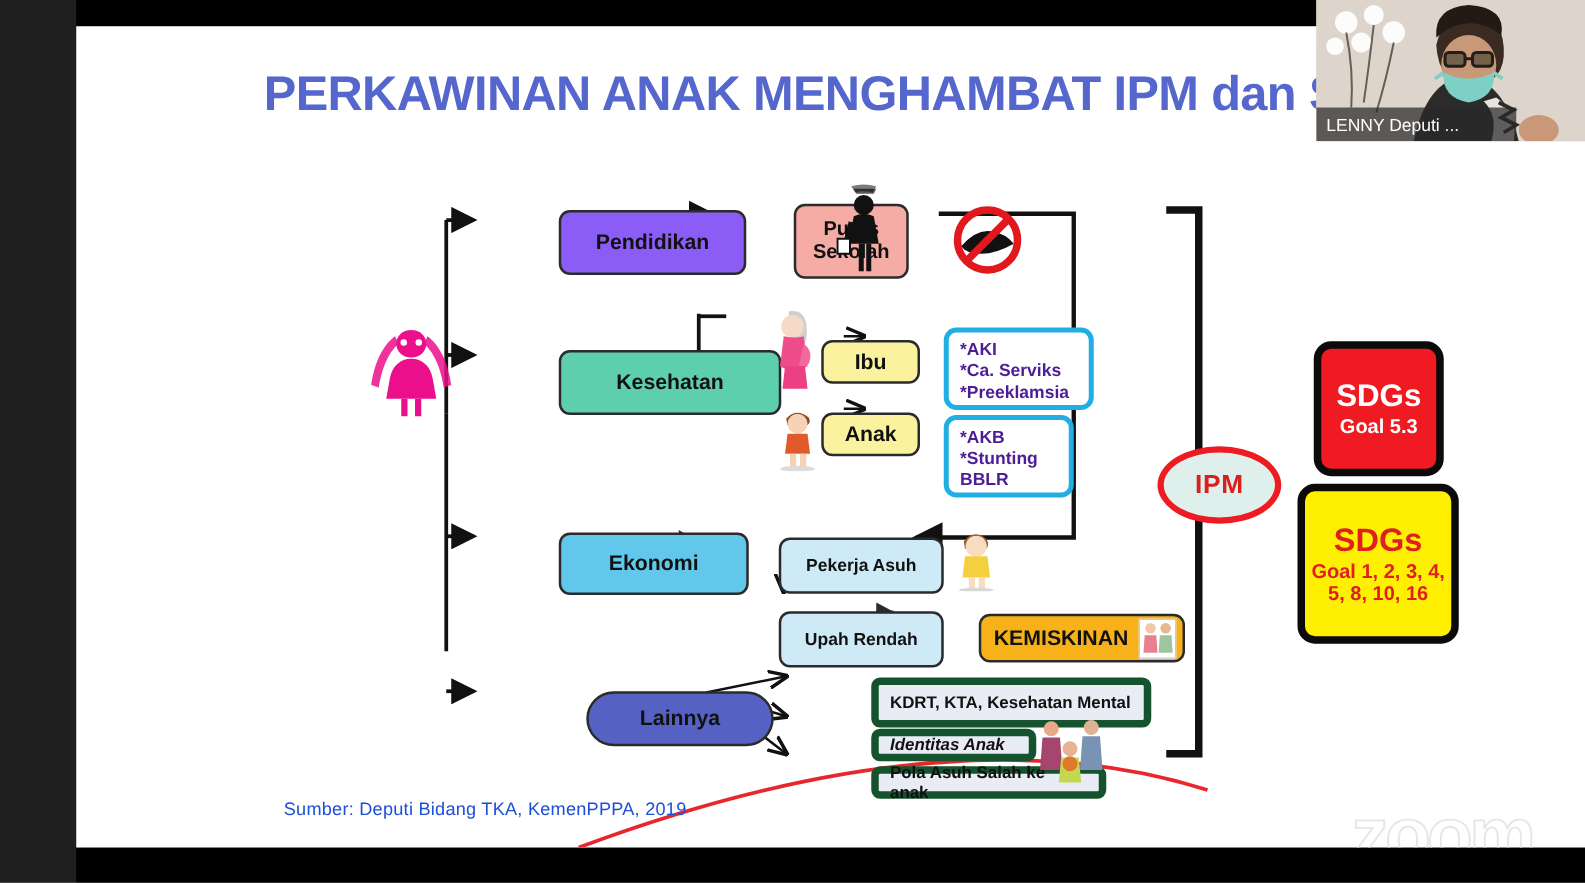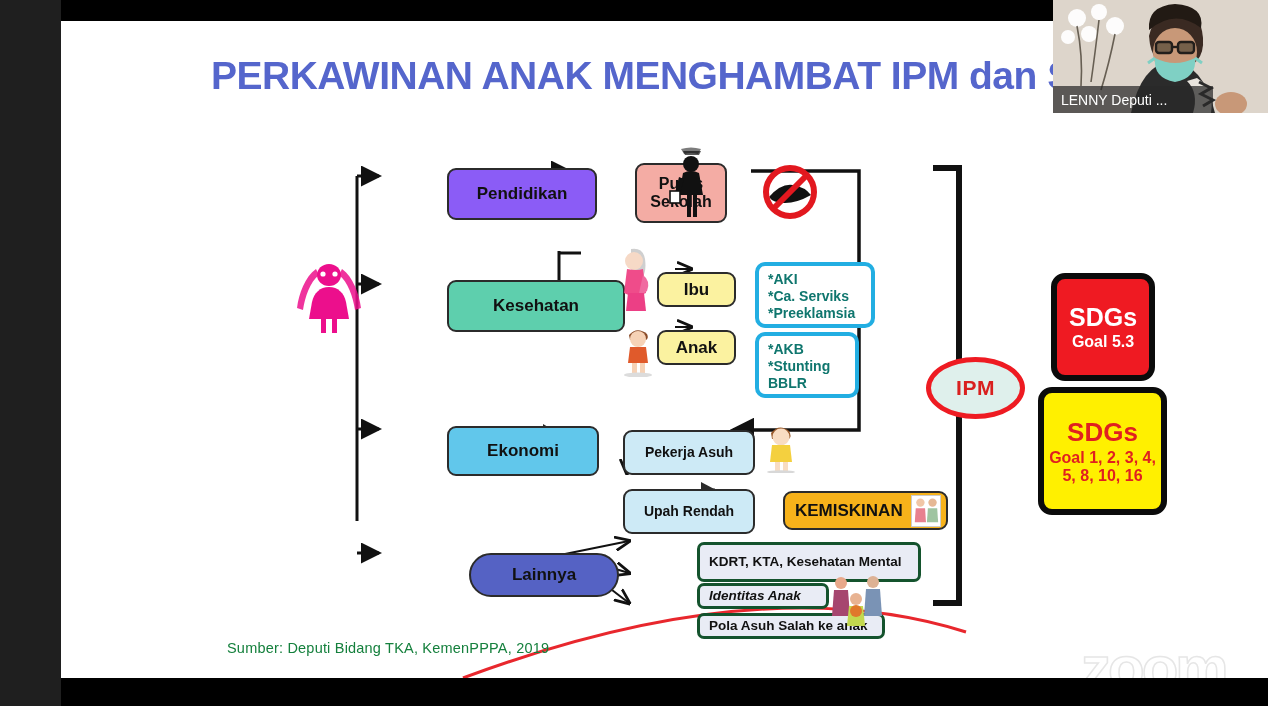--- a/index.html
+++ b/index.html
@@ -66,30 +66,30 @@
   #upah    { left: 562px; top: 468px; width: 132px; height: 45px; background: #cdeaf6; font-size: 14px; }
   #kemiskinan {
     left: 722px; top: 470px; width: 165px; height: 39px;
     background: #f7b21a; font-size: 17px; justify-content: flex-start;
     padding-left: 10px;
   }
 
   
   .outcome {
     position: absolute; border: 4px solid #22aee2; border-radius: 10px;
-    background: #fff; color: #0f766e; font-weight: bold; font-size: 14px;
+    background: #fff; color: #4c1d95; font-weight: bold; font-size: 14px;
     padding: 5px 9px; line-height: 1.22; text-align: left;
   }
   #out-ibu  { left: 694px; top: 241px; width: 120px; height: 66px; }
   #out-anak { left: 694px; top: 311px; width: 104px; height: 66px; }
 
   
   .lain-box {
     position: absolute; background: #e9ecf5;
-    border: 3px solid #14532d; border-radius: 7px;
+    border: 6px solid #14532d; border-radius: 7px;
     font-weight: bold; font-size: 13.5px; color: #111;
     display: flex; align-items: center; padding: 4px 9px; line-height: 1.2;
   }
   #lain1 { left: 636px; top: 521px; width: 224px; height: 40px; }
   #lain2 { left: 636px; top: 562px; width: 132px; height: 26px; font-style: italic; }
   #lain3 { left: 636px; top: 592px; width: 188px; height: 26px; }
 
   
   #ipm {
     position: absolute; left: 865px; top: 336px; width: 99px; height: 62px;
@@ -107,21 +107,21 @@
   #sdg-red { left: 990px; top: 252px; width: 104px; height: 108px; background: #ef1a22; color: #fff; }
   #sdg-yellow { left: 977px; top: 366px; width: 129px; height: 128px; background: #fff000; color: #e02020; }
   .sdg-title { font-size: 25px; }
   .sdg-sub { font-size: 16px; margin-top: 2px; }
   #sdg-yellow .sdg-title { font-size: 26px; }
   #sdg-yellow .sdg-sub { font-size: 16px; }
 
   
   #sumber {
     position: absolute; left: 166px; top: 619px;
-    font-size: 14.5px; color: #15803d; font-weight: normal; letter-spacing: .2px;
+    font-size: 14.5px; color: #1d4ed8; font-weight: normal; letter-spacing: .2px;
   }
 
   
   #wires { position: absolute; left: 0; top: 0; width: 1207px; height: 657px; pointer-events: none; }
 
   
   .art { position: absolute; }
 
   
   #video {

